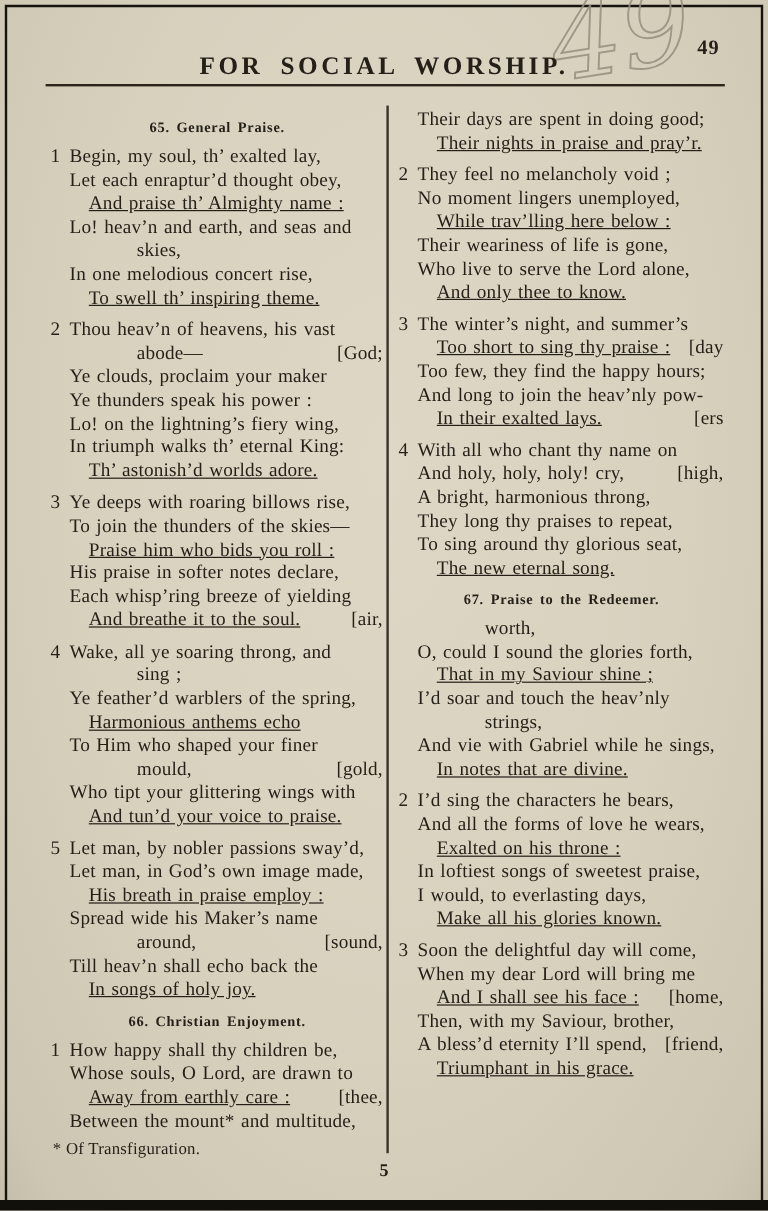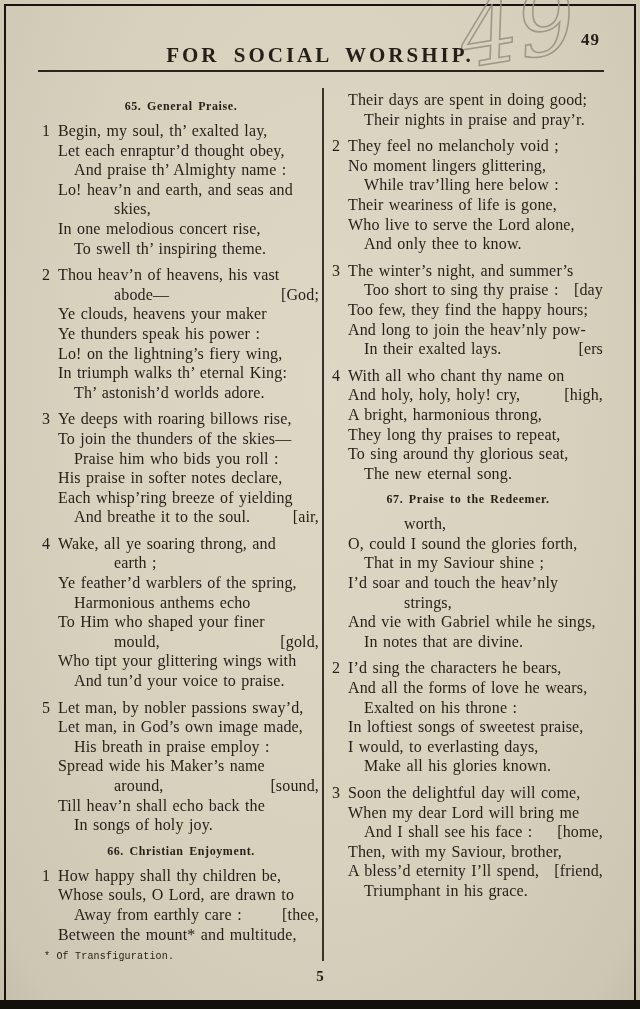--- a/index.html
+++ b/index.html
@@ -56,27 +56,27 @@
     margin:9px 0 7px 0;
   }
   .verse{margin:0 0 7px 0;}
   .line{
     position:relative;
     font-size:16px;line-height:19.6px;
     letter-spacing:.15px;word-spacing:1.2px;
     white-space:nowrap;
   }
   .line.i1{padding-left:16px;}
-  .line.i2{padding-left:32px;}
+  .line.i2{padding-left:32px;text-decoration:underline;}
   .line.i3{padding-left:72px;}
   .vnum{display:inline-block;width:16px;font-weight:normal;}
   .catchword{position:absolute;right:1px;top:0;}
   .footnote{
-    font-size:10px;letter-spacing:.2px;
-    margin-top:5px;padding-left:2px;font-family:Liberation Mono, monospace;
+    font-size:14px;letter-spacing:.2px;
+    margin-top:5px;padding-left:2px;
   }
   .footer-signature{
     position:absolute;bottom:24px;left:0;width:100%;
     text-align:center;font-weight:bold;font-size:15px;
   }
 </style>
 </head>
 <body>
 
 <div class="page">
@@ -94,37 +94,37 @@
         <div class="line i1"><span>Let each enraptur’d thought obey,</span></div>
         <div class="line i2"><span>And praise th’ Almighty name :</span></div>
         <div class="line i1"><span>Lo! heav’n and earth, and seas and</span></div>
         <div class="line i3"><span>skies,</span></div>
         <div class="line i1"><span>In one melodious concert rise,</span></div>
         <div class="line i2"><span>To swell th’ inspiring theme.</span></div>
       </div>
       <div class="verse">
         <div class="line i0"><span class="vnum">2</span><span>Thou heav’n of heavens, his vast</span></div>
         <div class="line i3"><span>abode—</span><span class="catchword">[God;</span></div>
-        <div class="line i1"><span>Ye clouds, heavens your maker</span></div>
+        <div class="line i1"><span>Ye clouds, proclaim your maker</span></div>
         <div class="line i1"><span>Ye thunders speak his power :</span></div>
         <div class="line i1"><span>Lo! on the lightning’s fiery wing,</span></div>
         <div class="line i1"><span>In triumph walks th’ eternal King:</span></div>
         <div class="line i2"><span>Th’ astonish’d worlds adore.</span></div>
       </div>
       <div class="verse">
         <div class="line i0"><span class="vnum">3</span><span>Ye deeps with roaring billows rise,</span></div>
         <div class="line i1"><span>To join the thunders of the skies—</span></div>
         <div class="line i2"><span>Praise him who bids you roll :</span></div>
         <div class="line i1"><span>His praise in softer notes declare,</span></div>
         <div class="line i1"><span>Each whisp’ring breeze of yielding</span></div>
         <div class="line i2"><span>And breathe it to the soul.</span><span class="catchword">[air,</span></div>
       </div>
       <div class="verse">
         <div class="line i0"><span class="vnum">4</span><span>Wake, all ye soaring throng, and</span></div>
-        <div class="line i3"><span>earth ;</span></div>
+        <div class="line i3"><span>sing ;</span></div>
         <div class="line i1"><span>Ye feather’d warblers of the spring,</span></div>
         <div class="line i2"><span>Harmonious anthems echo</span></div>
         <div class="line i1"><span>To Him who shaped your finer</span></div>
         <div class="line i3"><span>mould,</span><span class="catchword">[gold,</span></div>
         <div class="line i1"><span>Who tipt your glittering wings with</span></div>
         <div class="line i2"><span>And tun’d your voice to praise.</span></div>
       </div>
       <div class="verse">
         <div class="line i0"><span class="vnum">5</span><span>Let man, by nobler passions sway’d,</span></div>
         <div class="line i1"><span>Let man, in God’s own image made,</span></div>
@@ -144,21 +144,21 @@
       <div class="footnote">* Of Transfiguration.</div>
     </div>
   <div class="col-divider"></div>
   <div class="col col-right">
       <div class="verse">
         <div class="line i1"><span>Their days are spent in doing good;</span></div>
         <div class="line i2"><span>Their nights in praise and pray’r.</span></div>
       </div>
       <div class="verse">
         <div class="line i0"><span class="vnum">2</span><span>They feel no melancholy void ;</span></div>
-        <div class="line i1"><span>No moment lingers glittering,</span></div>
+        <div class="line i1"><span>No moment lingers unemployed,</span></div>
         <div class="line i2"><span>While trav’lling here below :</span></div>
         <div class="line i1"><span>Their weariness of life is gone,</span></div>
         <div class="line i1"><span>Who live to serve the Lord alone,</span></div>
         <div class="line i2"><span>And only thee to know.</span></div>
       </div>
       <div class="verse">
         <div class="line i0"><span class="vnum">3</span><span>The winter’s night, and summer’s</span></div>
         <div class="line i1"><span class="catchword">[day</span></div>
         <div class="line i2"><span>Too short to sing thy praise :</span></div>
         <div class="line i1"><span>Too few, they find the happy hours;</span></div>

